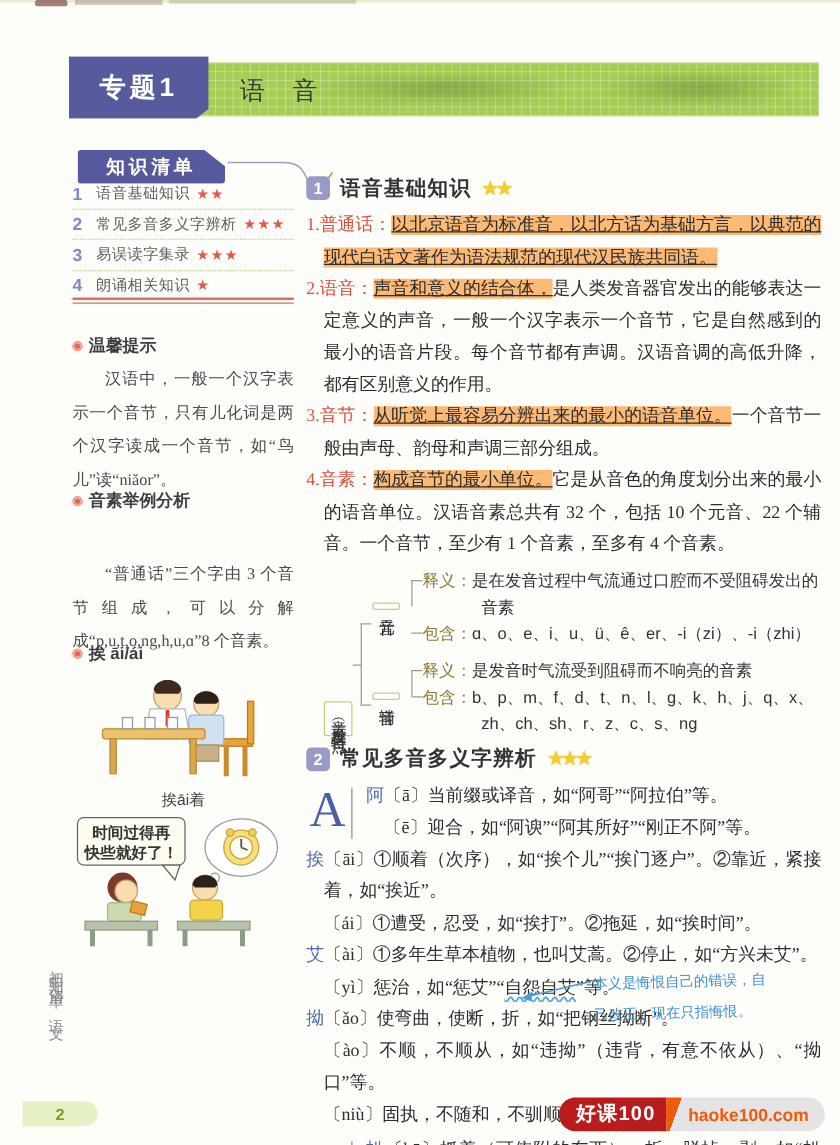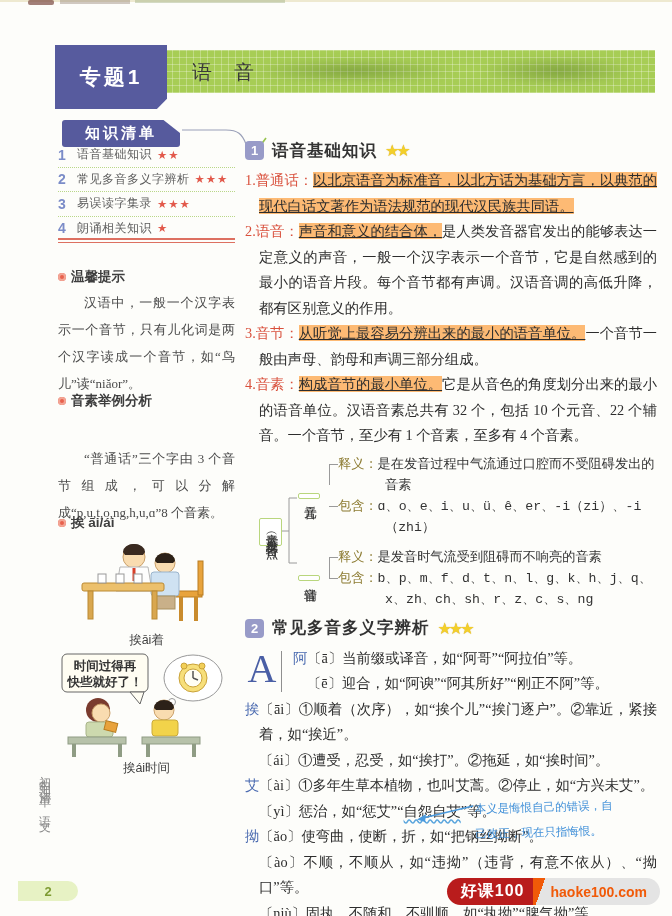--- a/index.html
+++ b/index.html
@@ -13,21 +13,21 @@
   .art3{position:absolute;top:0;left:135px;width:150px;height:3px;background:#aab88e;opacity:.5;filter:blur(.5px);}
 
   
   .green-bar{position:absolute;left:88px;top:50px;width:567px;height:43px;background:#a7cd55;
     background-image:linear-gradient(rgba(255,255,255,.28) 1px,transparent 1px),
                      linear-gradient(90deg,rgba(255,255,255,.28) 1px,transparent 1px);
     background-size:7px 7px;}
   .ghost{position:absolute;border-radius:50%;filter:blur(3px);background:radial-gradient(ellipse,rgba(70,100,30,.38),transparent 70%);}
   .g1{left:160px;top:8px;width:210px;height:26px;}
   .g2{left:390px;top:6px;width:160px;height:30px;}
-  .topic-badge{position:absolute;left:55px;top:45px;width:112px;height:64px;background:#575b9e;color:#fff;
+  .topic-badge{position:absolute;left:55px;top:45px;width:112px;height:50px;background:#575b9e;color:#fff;
     font-size:21px;font-weight:bold;display:flex;align-items:center;justify-content:center;letter-spacing:3px;
     clip-path:polygon(0 0,100% 0,100% 84%,91% 100%,0 100%);}
   .bar-title{position:absolute;left:192px;top:59px;font-size:20px;color:#3a3a3a;letter-spacing:22px;font-weight:500;}
 
   
   .panel-title{position:absolute;left:62px;top:120px;width:118px;height:27px;background:#565a9d;color:#fff;
     font-weight:bold;font-size:15px;display:flex;align-items:center;justify-content:center;letter-spacing:3px;
     border-radius:3px;clip-path:polygon(0 0,86% 0,100% 48%,100% 100%,0 100%);}
   .panel-deco{position:absolute;left:180px;top:118px;}
   .side-list{position:absolute;left:58px;top:143px;width:177px;}
@@ -56,21 +56,21 @@
   .sec-title{margin-left:8px;font-size:16.5px;font-weight:bold;color:#333;letter-spacing:1px;}
   .sec-stars{margin-left:8px;color:#f3cf2a;font-size:16px;letter-spacing:-3px;text-shadow:0 0 1px #c79b28;}
 
   .para{font-family:"Liberation Serif","DejaVu Serif",serif;font-size:14.3px;line-height:25.5px;color:#2d2d2d;text-align:justify;}
   .item{padding-left:14px;text-indent:-14px;}
   .red{color:#d9503c;}
   .hl{background:#fdba74;text-decoration:underline;}
   .bluehead{color:#4a6ab0;}
 
   
-  .diagram{display:flex;align-items:center;margin:5px 0 4px 14px;font-family:Liberation Mono, monospace;}
+  .diagram{display:flex;align-items:flex-end;margin:5px 0 4px 14px;font-family:Liberation Sans, sans-serif;}
   .d-root{writing-mode:vertical-rl;text-orientation:mixed;border:1px solid #b9d67d;border-radius:2px;
     padding:4px 2px;font-size:12.5px;color:#333;letter-spacing:2px;background:#fff;flex:none;}
   .d-conn{flex:none;}
   .d-branches{display:flex;flex-direction:column;gap:9px;}
   .d-branch{display:flex;align-items:center;}
   .d-label{writing-mode:vertical-rl;text-orientation:upright;border:1px solid #b9d67d;border-radius:2px;
     padding:2px 1px;font-size:13px;color:#333;background:#fff;flex:none;}
   .d-rows{margin-left:9px;position:relative;padding-left:9px;}
   .d-rows::before{content:"";position:absolute;left:0;top:10px;height:21px;border-left:1px solid #9a9a9a;}
   .d-row{font-size:13.2px;line-height:21px;color:#333;position:relative;padding-left:47px;text-indent:-47px;}
@@ -212,21 +212,20 @@
     <circle cx="104" cy="58" r="10" fill="#f9dcb0" stroke="#caa06a"></circle>
     <path d="M94,56 a10,8 0 0 1 20,0 l-2,2 h-16 z" fill="#2c2118"></path>
     <rect x="92" y="68" width="26" height="16" rx="3" fill="#f2d34a" stroke="#c9a93a"></rect>
     <rect x="8" y="85" width="58" height="7" fill="#b7c2aa" stroke="#8f9c84"></rect>
     <rect x="12" y="92" width="4" height="13" fill="#8f9c84"></rect>
     <rect x="58" y="92" width="4" height="13" fill="#8f9c84"></rect>
     <rect x="82" y="85" width="58" height="7" fill="#b7c2aa" stroke="#8f9c84"></rect>
     <rect x="86" y="92" width="4" height="13" fill="#8f9c84"></rect>
     <rect x="132" y="92" width="4" height="13" fill="#8f9c84"></rect>
   </svg>
-  <div class="caption" style="top:760px;">挨ái时间</div>
 
   <div class="main">
 
     <div class="sec-head">
       <span class="sec-badge">1</span>
       <span class="sec-title">语音基础知识</span>
       <span class="sec-stars">★★</span>
     </div>
 
     <div class="para item">

